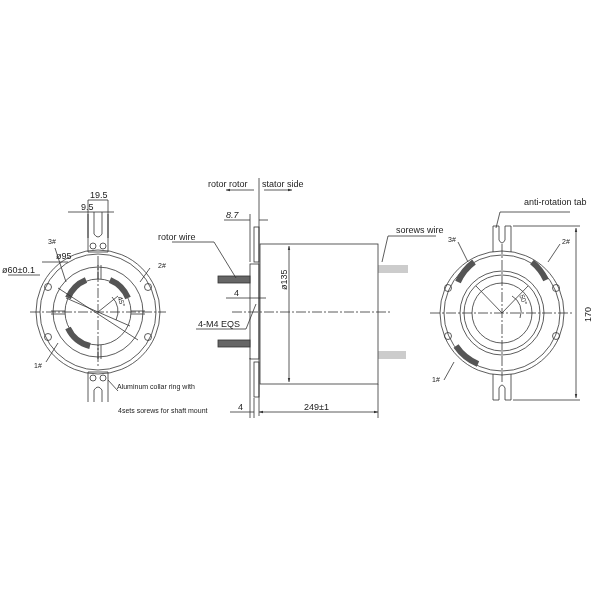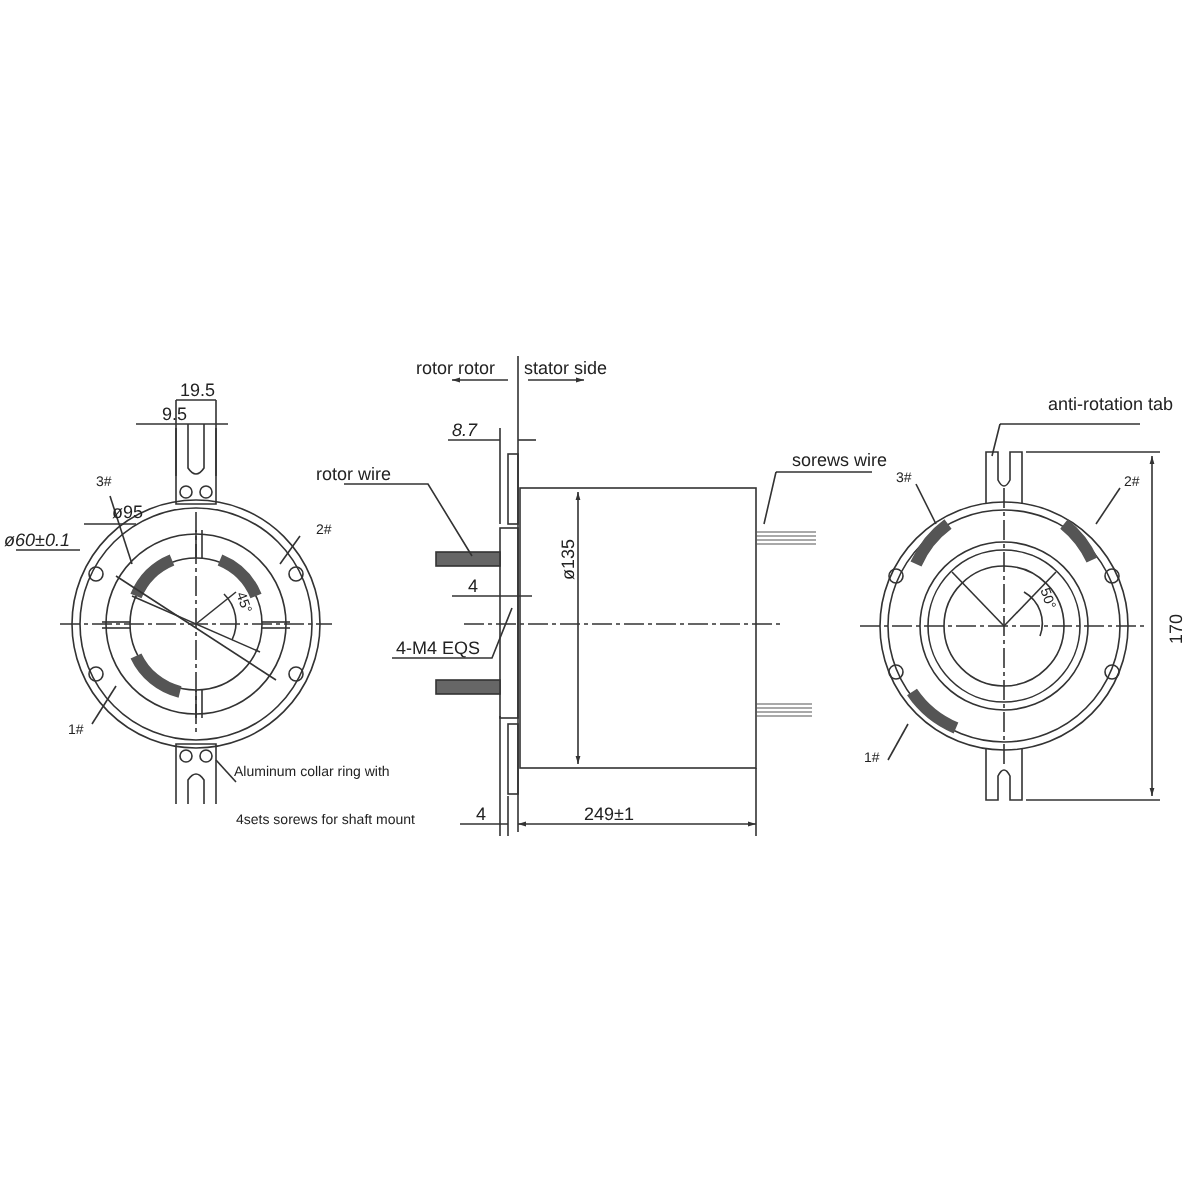--- a/index.html
+++ b/index.html
@@ -163,36 +163,36 @@
       <path d="M560,244 L548,262"></path>
       <path d="M444,380 L454,362"></path>
     </g>
   </g>
 </svg>
 
 <div class="txt" style="left:90px;top:191px;">19.5</div>
 <div class="txt" style="left:68px;top:203px;margin-left:13px;">9.5</div>
 <div class="txt sm" style="left:48px;top:238px;">3#</div>
 <div class="txt" style="left:56px;top:252px;">ø95</div>
-<div class="txt" style="left:2px;top:266px;font-style:italic;">ø60±0.1</div>
+<div class="txt" style="left:2px;top:266px;">ø60±0.1</div>
 <div class="txt sm" style="left:158px;top:262px;">2#</div>
 <div class="txt sm" style="left:116px;top:298px;transform:rotate(70deg);">45°</div>
 <div class="txt sm" style="left:34px;top:362px;">1#</div>
 <div class="txt sm" style="left:117px;top:383px;">Aluminum collar ring with</div>
 <div class="txt sm" style="left:118px;top:407px;">4sets sorews for shaft mount</div>
 
 <div class="txt" style="left:208px;top:180px;">rotor rotor</div>
 <div class="txt" style="left:262px;top:180px;">stator side</div>
 <div class="txt" style="left:226px;top:211px;font-style:italic;">8.7</div>
 <div class="txt" style="left:158px;top:233px;">rotor wire</div>
 <div class="txt" style="left:396px;top:226px;">sorews wire</div>
 <div class="txt" style="left:234px;top:289px;">4</div>
 <div class="txt" style="left:198px;top:320px;">4-M4 EQS</div>
 <div class="txt vert" style="left:280px;top:290px;">ø135</div>
 <div class="txt" style="left:238px;top:403px;">4</div>
-<div class="txt" style="left:292px;top:403px;">249±1</div>
+<div class="txt" style="left:304px;top:403px;">249±1</div>
 
 <div class="txt" style="left:502px;top:198px;margin-left:22px;">anti-rotation tab</div>
 <div class="txt sm" style="left:448px;top:236px;">3#</div>
 <div class="txt sm" style="left:562px;top:238px;">2#</div>
 <div class="txt sm" style="left:518px;top:296px;transform:rotate(70deg);">50°</div>
 <div class="txt vert" style="left:584px;top:322px;">170</div>
 <div class="txt sm" style="left:432px;top:376px;">1#</div>
 
 </body></html>

